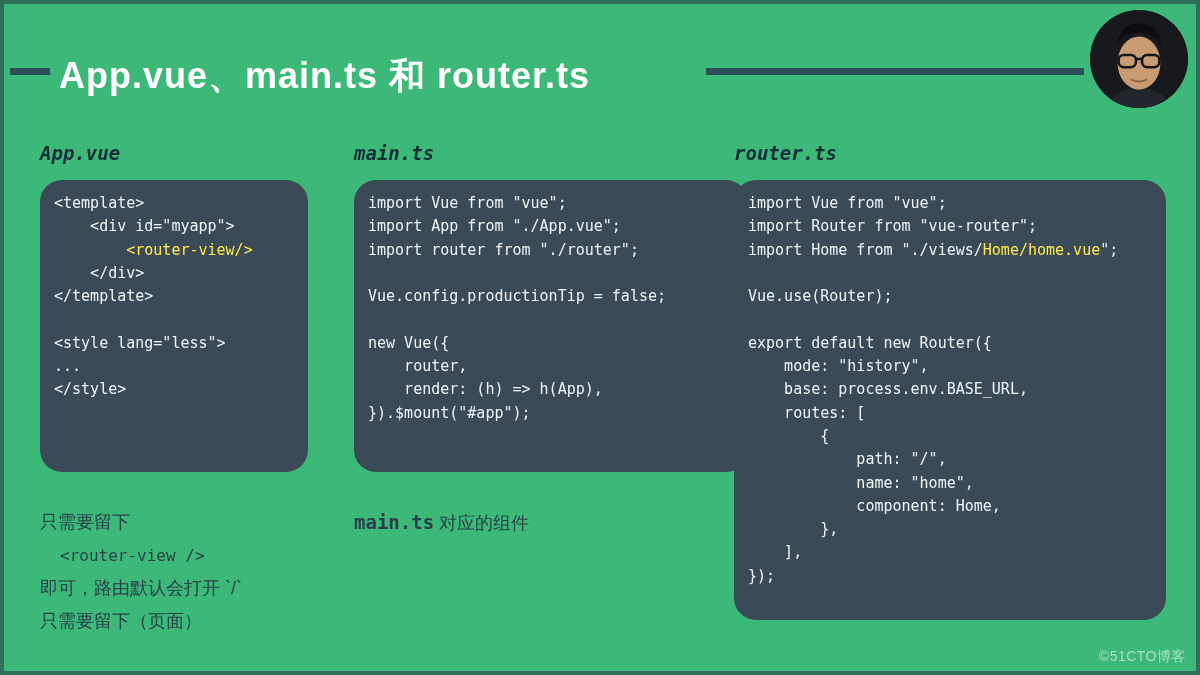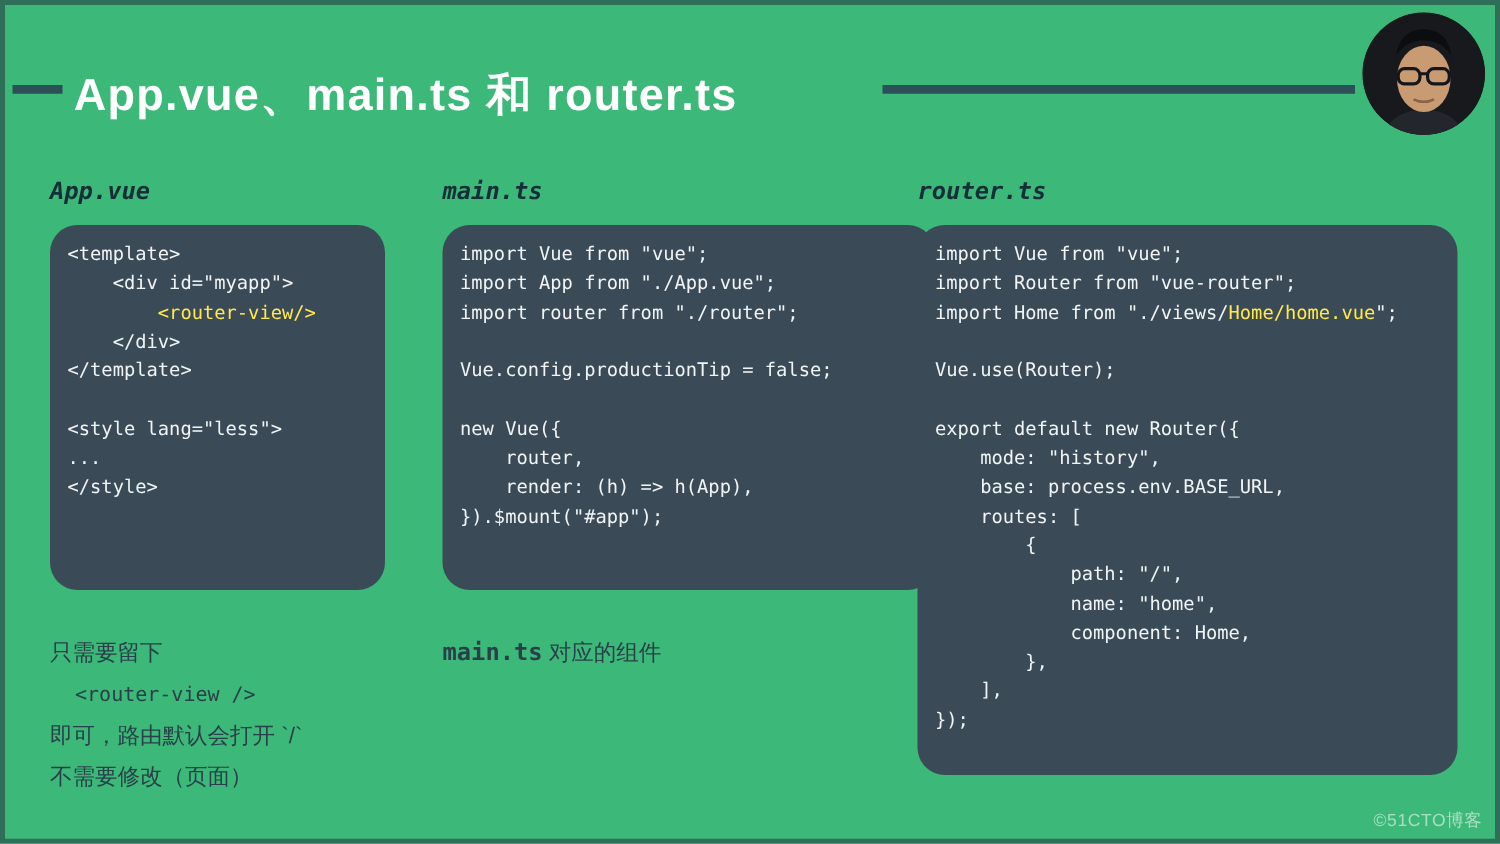--- a/index.html
+++ b/index.html
@@ -123,21 +123,21 @@
       <rect x="28" y="44" width="17" height="12" rx="5" fill="none" stroke="#14161a" stroke-width="2.5"></rect>
       <rect x="51" y="44" width="17" height="12" rx="5" fill="none" stroke="#14161a" stroke-width="2.5"></rect>
       <line x1="45" y1="48" x2="51" y2="48" stroke="#14161a" stroke-width="2.5"></line>
       <path d="M40 68 Q48 72 56 68" fill="none" stroke="#8a6244" stroke-width="2"></path>
     </svg>
   </div>
 
   <div class="col col1">
     <div class="col-heading">App.vue</div>
     <div class="code"><div><span>&lt;template&gt;</span></div><div><span>    &lt;div id="myapp"&gt;</span></div><div><span>        </span><span class="hl">&lt;router-view/&gt;</span></div><div><span>    &lt;/div&gt;</span></div><div><span>&lt;/template&gt;</span></div><div>&nbsp;</div><div><span>&lt;style lang="less"&gt;</span></div><div><span>...</span></div><div><span>&lt;/style&gt;</span></div></div>
-    <div class="notes"><div><span>只需要留下</span></div><div><span>    </span><span class="mono">&lt;router-view /&gt;</span></div><div><span>即可，路由默认会打开 `/`</span></div><div><span>不需要修改（页面）</span></div></div>
+    <div class="notes"><div><span>只需要留下</span></div><div><span>    </span><span class="mono">&lt;router-view /&gt;</span></div><div><span>即可，路由默认会打开 `/`</span></div><div><span>只需要留下（页面）</span></div></div>
   </div>
 
   <div class="col col2">
     <div class="col-heading">main.ts</div>
     <div class="code"><div><span>import Vue from "vue";</span></div><div><span>import App from "./App.vue";</span></div><div><span>import router from "./router";</span></div><div>&nbsp;</div><div><span>Vue.config.productionTip = false;</span></div><div>&nbsp;</div><div><span>new Vue({</span></div><div><span>    router,</span></div><div><span>    render: (h) =&gt; h(App),</span></div><div><span>}).$mount("#app");</span></div></div>
     <div class="notes"><div><span class="mono-bold">main.ts</span><span> 对应的组件</span></div></div>
   </div>
 
   <div class="col col3">
     <div class="col-heading">router.ts</div>

